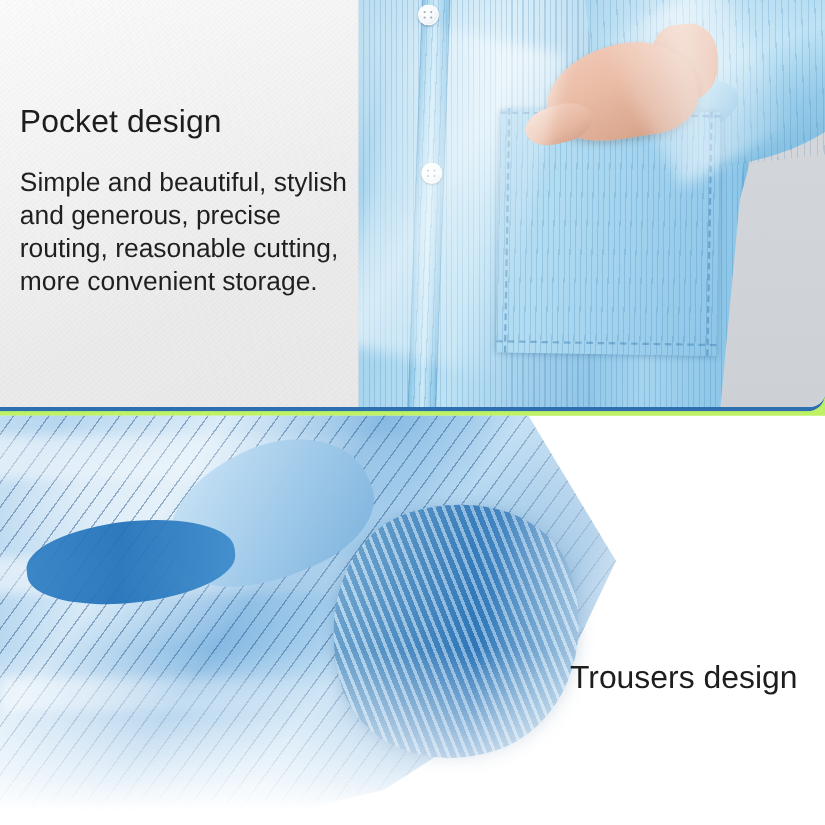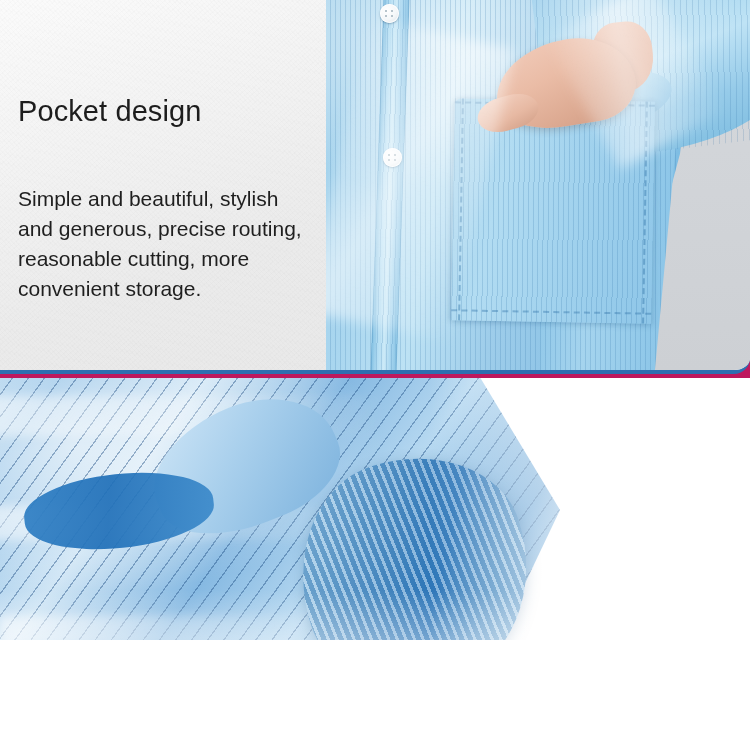--- a/index.html
+++ b/index.html
@@ -3,23 +3,23 @@
 <meta charset="utf-8">
 <title>Product Detail Panels</title>
 <style>
   html,body{margin:0;padding:0;background:#ffffff;}
   body{
     font-family:"Liberation Sans","DejaVu Sans",sans-serif;
     -webkit-font-smoothing:antialiased;
   }
   .stage{
     position:relative;
-    width:750px;height:640px;
+    width:750px;height:750px;
     overflow:hidden;
-    background:#be185d;
+    background:#bef264;
   }
 
   
   .panel-top{
     position:absolute;left:0;top:0;width:750px;height:374px;
     overflow:hidden;
     border-bottom:4px solid #2e6fb0;
     box-sizing:border-box;
     border-bottom-right-radius:16px;
     background:#ffffff;
@@ -160,22 +160,22 @@
       repeating-linear-gradient(-41deg,rgba(0,0,0,.010) 0 1px,rgba(255,255,255,0) 1px 4px),
       linear-gradient(160deg,#fbfbfb 0%,#f3f3f3 35%,#ebebeb 70%,#e9e9e9 100%);
   }
   .heading-top{
     position:absolute;left:18px;top:95px;
     font-size:29px;font-weight:400;color:#1d1d1d;
     letter-spacing:.1px;white-space:nowrap;
   }
   .body-top{
     position:absolute;left:18px;top:152px;width:300px;
-    font-size:21px;font-weight:400;color:#1f1f1f;
-    line-height:30px;letter-spacing:0;margin-top:32px;
+    font-size:24px;font-weight:400;color:#1f1f1f;
+    line-height:30px;letter-spacing:0;
   }
 
   
   .panel-bottom{
     position:absolute;left:0;top:378px;width:750px;height:372px;
     overflow:hidden;background:#ffffff;
   }
   
   .leg{
     position:absolute;left:-60px;top:-12px;width:620px;height:400px;
@@ -327,15 +327,16 @@
 
     <div class="cuff">
       <div class="cuff-ruffle"></div>
     </div>
     <div class="cuff-top"></div>
     <div class="cuff-band"></div>
 
     <div class="fade-white-r"></div>
     <div class="fade-white-b"></div>
 
+    <div class="heading-bottom">Trousers design</div>
   </div>
 
 </div>
 
 </body></html>

